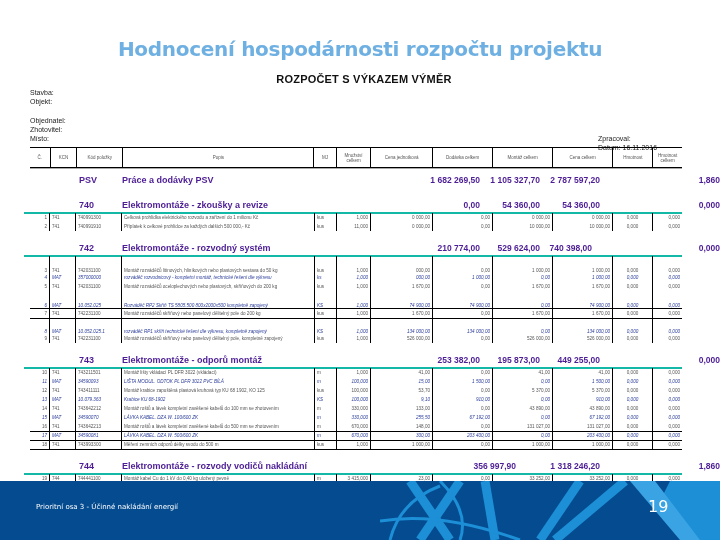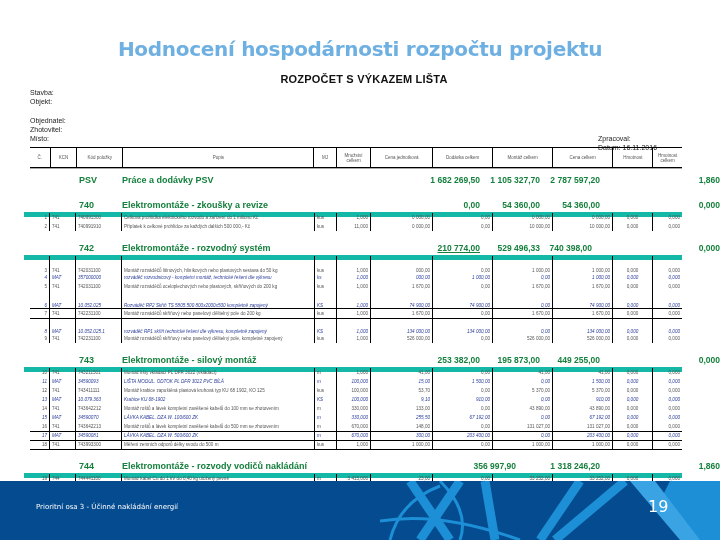--- a/index.html
+++ b/index.html
@@ -8,25 +8,25 @@
   .doc{position:absolute;left:24px;top:70px;width:680px;height:405px;}
   .doc-title{position:absolute;top:3px;left:0;width:680px;text-align:center;font-size:11px;font-weight:bold;color:#111;letter-spacing:0.2px;}
   .meta{position:absolute;font-size:7px;color:#222;line-height:9px;}
   .meta-left{left:6px;top:18px;}
   .meta-left2{left:6px;top:46px;}
   .meta-right{left:574px;top:76px;}
   .tbl-head{position:absolute;left:6px;top:77px;width:652px;height:19px;border-top:1px solid #000;border-bottom:1px solid #000;display:flex;font-size:4.5px;color:#555;}
   .tbl-head div{display:flex;align-items:center;justify-content:center;text-align:center;border-right:1px solid #000;}
   .tbl-head div:last-child{border-right:none;}
   .grey-line{position:absolute;left:6px;top:98px;width:652px;height:1px;background:#aaa;}
-  .section{position:absolute;left:0;width:680px;font-weight:bold;color:#15803d;}
+  .section{position:absolute;left:0;width:680px;font-weight:bold;color:#4c1d95;}
   .section .code{position:absolute;left:55px;font-size:9px;}
   .section .name{position:absolute;left:98px;font-size:9px;}
   .section .v{position:absolute;font-size:8.5px;text-align:right;width:70px;}
-  .section.sub{border-bottom:5px solid #14b8a6;}
+  .section.sub{border-bottom:2px solid #14b8a6;}
   .row{position:absolute;left:6px;width:652px;height:9px;font-size:4.6px;color:#555;display:flex;}
   .row.blue{color:#2a3c9a;font-style:italic;}
   .row div{border-right:1px solid #000;overflow:hidden;white-space:nowrap;display:flex;align-items:center;padding:0 2px;box-sizing:border-box;}
   .row div.r{justify-content:flex-end;}
   .row div.nb{border-right:none;}
   .row.tall{height:17px;}
   .row.tall div{align-items:flex-end;}
   .row.line-b{border-bottom:1px solid #000;}
   .row.line-t{border-top:1px solid #000;}
   .c0{width:20px;justify-content:flex-end;}
@@ -46,21 +46,21 @@
   .f-left{position:absolute;left:36px;top:22px;font-size:7px;color:#fff;font-family:"DejaVu Sans",sans-serif;}
   .f-mid{position:absolute;left:220px;top:11px;width:160px;text-align:center;font-size:7px;color:#fff;line-height:11px;font-family:"DejaVu Sans",sans-serif;}
   .f-page{position:absolute;left:648px;top:16px;font-size:16px;color:#fff;font-family:"DejaVu Sans",sans-serif;}
 </style>
 </head>
 <body>
 
 <div class="slide-title">Hodnocení hospodárnosti rozpočtu projektu</div>
 
 <div class="doc">
-  <div class="doc-title">ROZPOČET S VÝKAZEM LIŠTA</div>
+  <div class="doc-title">ROZPOČET S VÝKAZEM VÝMĚR</div>
   <div class="meta meta-left">
     <div>Stavba:</div>
     <div>Objekt:</div>
   </div>
   <div class="meta meta-left2">
     <div>Objednatel:</div>
     <div>Zhotovitel:</div>
     <div>Místo:</div>
   </div>
   <div class="meta meta-right" style="top:64px">
@@ -125,22 +125,22 @@
         <div class="c6 r">0 000,00</div>
         <div class="c7 r">0,00</div>
         <div class="c8 r">10 000,00</div>
         <div class="c9 r">10 000,00</div>
         <div class="c10">0,000</div>
         <div class="c11 r nb">0,000</div>
       </div>
       <div class="section sub" style="top: 173px; height: 12px; left: 0px; width: 658px;">
         <span class="code">742</span>
         <span class="name">Elektromontáže - rozvodný systém</span>
-        <span class="v" style="left: 386px; text-decoration: underline;">210 774,00</span>
-        <span class="v" style="left: 446px;">529 496,33</span>
+        <span class="v" style="left: 386px;">210 774,00</span>
+        <span class="v" style="left: 446px;">529 624,00</span>
         <span class="v" style="left: 498px;">740 398,00</span>
         <span class="v" style="left: 626px;">0,000</span>
       </div>
       <div class="row tall" style="top: 186px;">
         <div class="c0 r">3</div>
         <div class="c1">741</div>
         <div class="c2">742031100</div>
         <div class="c3">Montáž rozváděčů litinových, hliníkových nebo plastových sestava do 50 kg</div>
         <div class="c4">kus</div>
         <div class="c5 r">1,000</div>
@@ -230,21 +230,21 @@
         <div class="c5 r">1,000</div>
         <div class="c6 r">526 000,00</div>
         <div class="c7 r">0,00</div>
         <div class="c8 r">526 000,00</div>
         <div class="c9 r">526 000,00</div>
         <div class="c10">0,000</div>
         <div class="c11 r nb">0,000</div>
       </div>
       <div class="section sub" style="top: 285px; height: 12px; left: 0px; width: 658px;">
         <span class="code">743</span>
-        <span class="name">Elektromontáže - silový montáž</span>
+        <span class="name">Elektromontáže - odporů montáž</span>
         <span class="v" style="left: 386px;">253 382,00</span>
         <span class="v" style="left: 446px;">195 873,00</span>
         <span class="v" style="left: 506px;">449 255,00</span>
         <span class="v" style="left: 626px;">0,000</span>
       </div>
       <div class="row" style="top: 298px;">
         <div class="c0 r">10</div>
         <div class="c1">741</div>
         <div class="c2">743211501</div>
         <div class="c3">Montáž lišty vkládací PL DFR 3022 (vkládací)</div>

